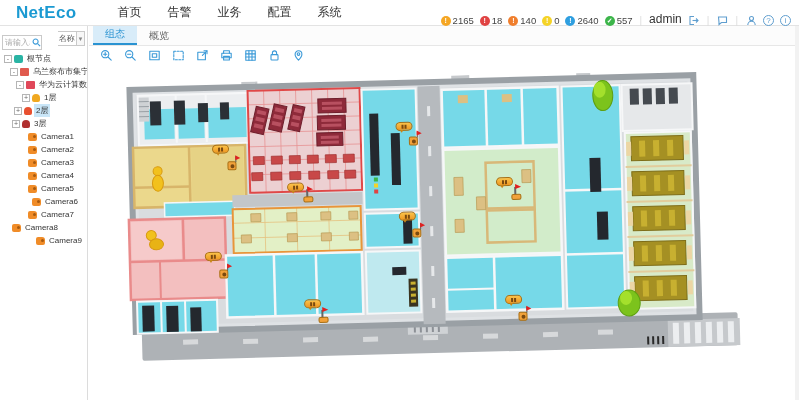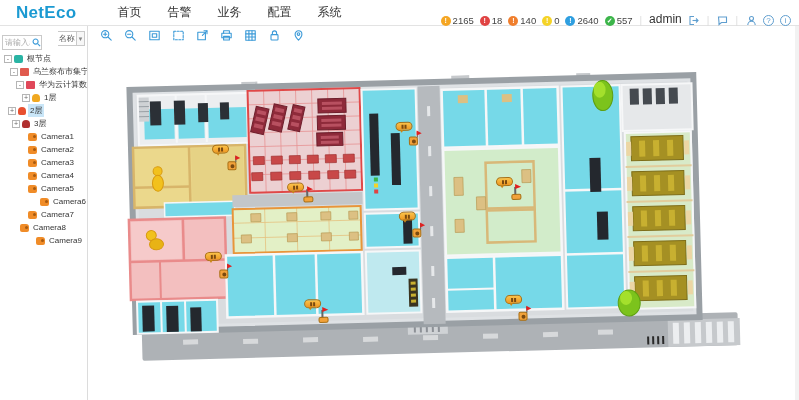--- a/index.html
+++ b/index.html
@@ -182,21 +182,21 @@
       <div class="tree-row" style="padding-left: 16px;">
         <span class="expander">-</span>
         <span class="tree-icon ti-dc"></span>
         <span class="tree-label">华为云计算数据中心</span>
       </div>
       <div class="tree-row" style="padding-left: 22px;">
         <span class="expander">+</span>
         <span class="tree-icon ti-floor1"></span>
         <span class="tree-label">1层</span>
       </div>
-      <div class="tree-row selected" style="padding-left: 8px;">
+      <div class="tree-row selected" style="padding-left: 14px;">
         <span class="expander">+</span>
         <span class="tree-icon ti-floor2"></span>
         <span class="tree-label">2层</span>
       </div>
       <div class="tree-row" style="padding-left: 12px;">
         <span class="expander">+</span>
         <span class="tree-icon ti-floor3"></span>
         <span class="tree-label">3层</span>
       </div>
       <div class="tree-row" style="padding-left: 28px;">
@@ -212,40 +212,44 @@
         <span class="tree-label">Camera3</span>
       </div>
       <div class="tree-row" style="padding-left: 28px;">
         <span class="tree-icon ti-camera"></span>
         <span class="tree-label">Camera4</span>
       </div>
       <div class="tree-row" style="padding-left: 28px;">
         <span class="tree-icon ti-camera"></span>
         <span class="tree-label">Camera5</span>
       </div>
-      <div class="tree-row" style="padding-left: 40px;">
+      <div class="tree-row" style="padding-left: 32px;">
         <span class="tree-icon ti-camera"></span>
         <span class="tree-label">Camera6</span>
       </div>
       <div class="tree-row" style="padding-left: 28px;">
         <span class="tree-icon ti-camera"></span>
         <span class="tree-label">Camera7</span>
       </div>
-      <div class="tree-row" style="padding-left: 20px;">
+      <div class="tree-row" style="padding-left: 12px;">
         <span class="tree-icon ti-camera"></span>
         <span class="tree-label">Camera8</span>
       </div>
       <div class="tree-row" style="padding-left: 36px;">
         <span class="tree-icon ti-camera"></span>
         <span class="tree-label">Camera9</span>
       </div>
     </div>
 </div>
 
 <div class="main">
+  <div class="tabs" id="tabs">
+      <div class="tab active">组态</div>
+      <div class="tab">概览</div>
+    </div>
   <div class="toolbar" id="toolbar">
       <span class="tool">
         <svg width="13" height="13" viewBox="0 0 13 13">
           <circle cx="5.2" cy="5.2" r="3.6"></circle>
           <line x1="8" y1="8" x2="11.2" y2="11.2"></line>
           <line x1="3.6" y1="5.2" x2="6.8" y2="5.2"></line>
           <line x1="5.2" y1="3.6" x2="5.2" y2="6.8"></line>
         </svg>
       </span>
       <span class="tool">

